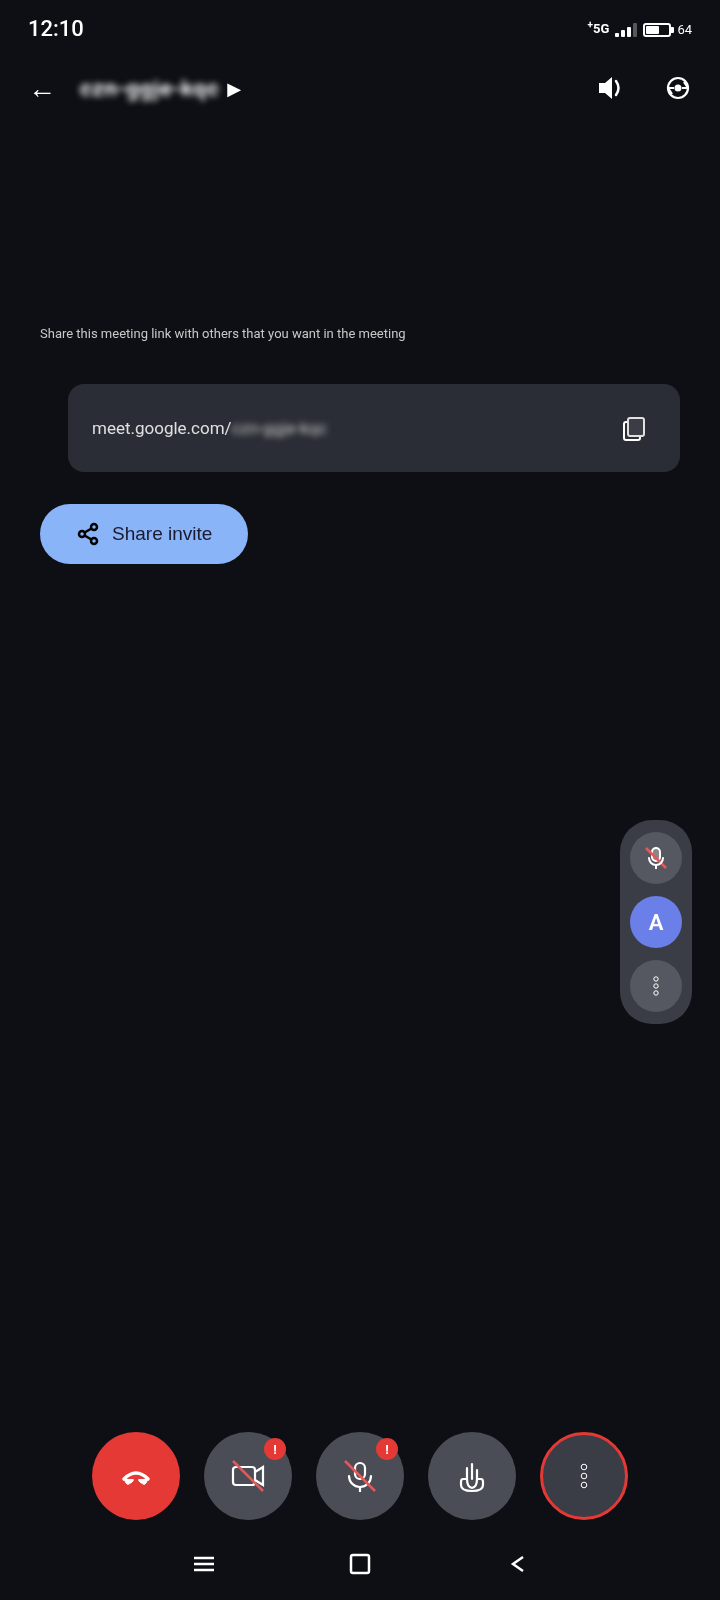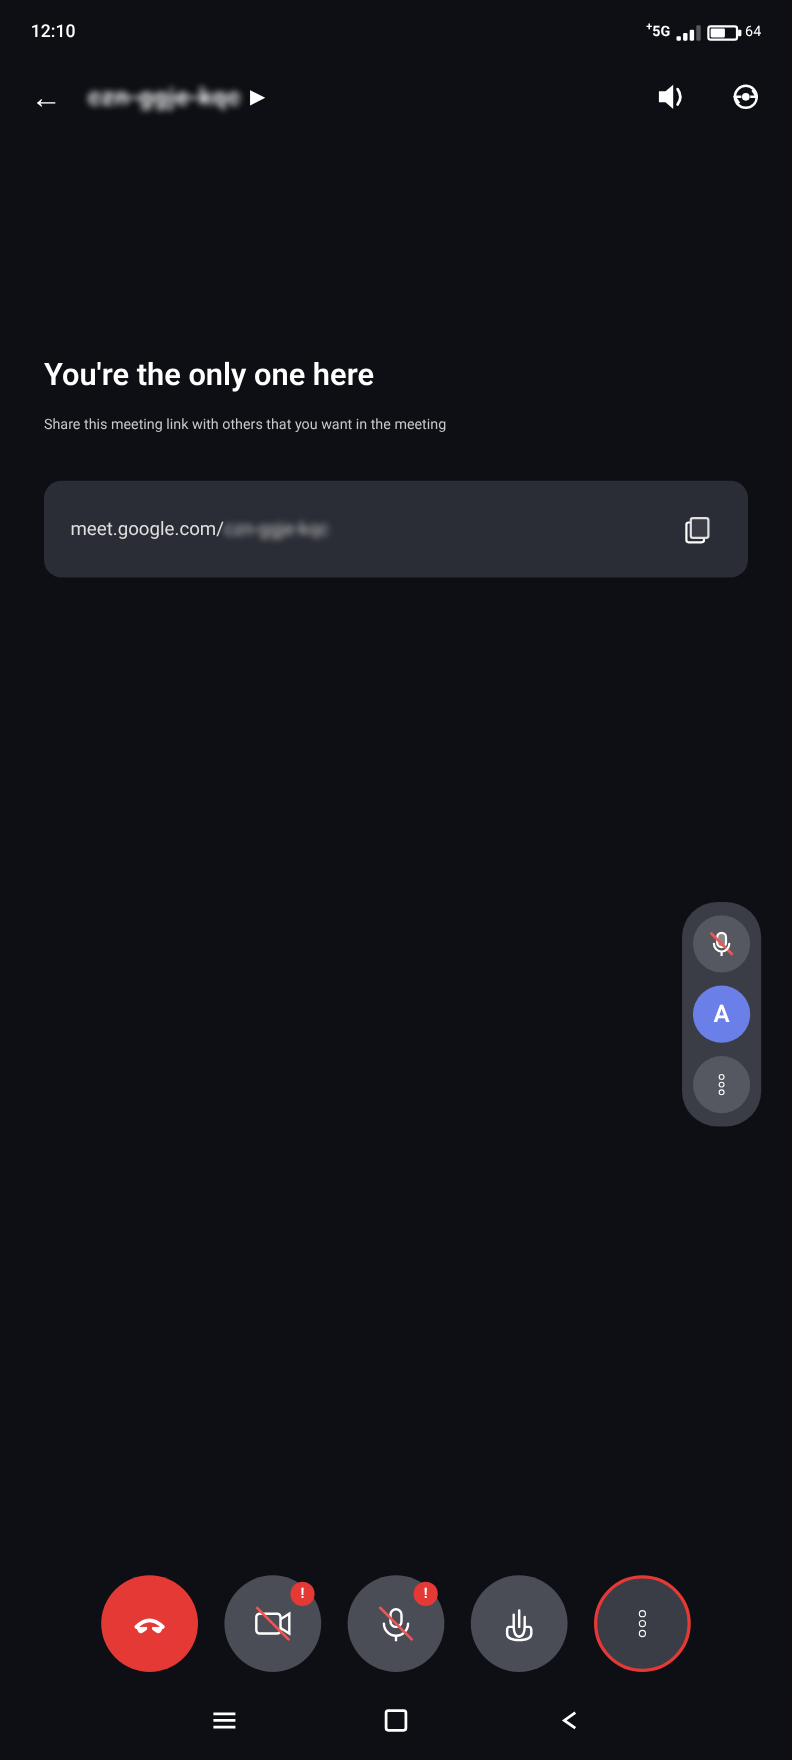--- a/index.html
+++ b/index.html
@@ -18,21 +18,21 @@
     
     .status-bar {
       display: flex;
       justify-content: space-between;
       align-items: center;
       padding: 12px 28px 8px;
       height: 52px;
     }
 
     .status-time {
-      font-size: 16px;
+      font-size: 22px;
       font-weight: 500;
       color: #ffffff;
     }
 
     .status-icons {
       display: flex;
       align-items: flex-end;
       gap: 6px;
       font-size: 14px;
       color: #ffffff;
@@ -177,20 +177,21 @@
 
     
     .meeting-link-box {
       background: #2a2d35;
       border-radius: 16px;
       padding: 22px 24px;
       display: flex;
       align-items: center;
       justify-content: space-between;
       margin-bottom: 32px;
+      margin-left: 28px;
     }
 
     .meeting-link-text {
       font-size: 17px;
       color: #e0e0e0;
       flex: 1;
     }
 
     .meeting-link-blur {
       filter: blur(3px);
@@ -417,35 +418,44 @@
         <path d="M26,16 A10,10 0 0,1 6,16" stroke-linecap="round" fill="none"></path>
         <polyline points="22,10 26,16 20,16" fill="none" stroke-linejoin="round"></polyline>
         <polyline points="10,22 6,16 12,16" fill="none" stroke-linejoin="round"></polyline>
         <circle cx="16" cy="16" r="3.5" fill="#fff" stroke="none"></circle>
       </svg>
     </div>
   </div>
 </div>
 
 <div class="main-content">
-  <div class="only-one-title">You're the only one here</div>
   <div class="subtitle">Share this meeting link with others that you want in the meeting</div>
 
   <div class="meeting-link-box">
     <span class="meeting-link-text">
       meet.google.com/<span class="meeting-link-blur">czn-ggje-kqc</span>
     </span>
     <div class="copy-icon-btn">
       <svg width="28" height="28" viewBox="0 0 28 28" stroke="#e0e0e0" stroke-width="2">
         <rect x="4" y="8" width="16" height="18" rx="2" fill="none"></rect>
         <rect x="8" y="4" width="16" height="18" rx="2" fill="#3a3d45" stroke="#e0e0e0"></rect>
       </svg>
     </div>
   </div>
 
+  <button class="share-invite-btn">
+    <svg width="24" height="24" viewBox="0 0 24 24" fill="none" stroke="#1a1a2e" stroke-width="2.5">
+      <circle cx="18" cy="5" r="3"></circle>
+      <circle cx="6" cy="12" r="3"></circle>
+      <circle cx="18" cy="19" r="3"></circle>
+      <line x1="8.59" y1="13.51" x2="15.42" y2="17.49"></line>
+      <line x1="15.41" y1="6.51" x2="8.59" y2="10.49"></line>
+    </svg>
+    <span class="share-invite-text">Share invite</span>
+  </button>
 </div>
 
 <div class="floating-controls">
 
   <div class="control-btn-round control-btn-muted">
     <svg width="26" height="26" viewBox="0 0 26 26" fill="none" stroke="#e0e0e0" stroke-width="2">
       <rect x="9" y="3" width="8" height="13" rx="4" fill="#888"></rect>
       <line x1="3" y1="3" x2="23" y2="23" stroke="#e55" stroke-width="2.5"></line>
       <path d="M6,13 A7,7 0 0,0 20,13" stroke-linecap="round" fill="none"></path>
       <line x1="13" y1="20" x2="13" y2="24"></line>

